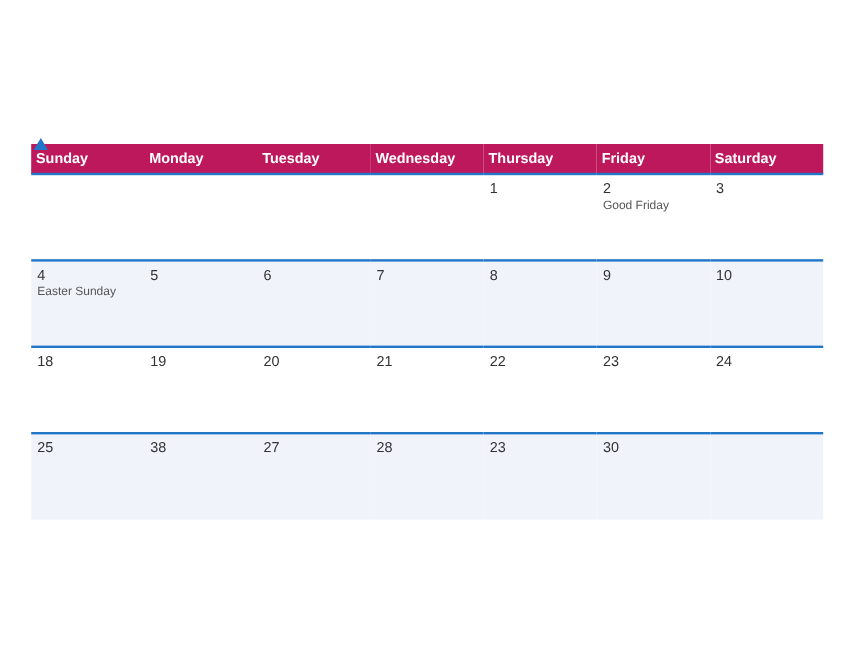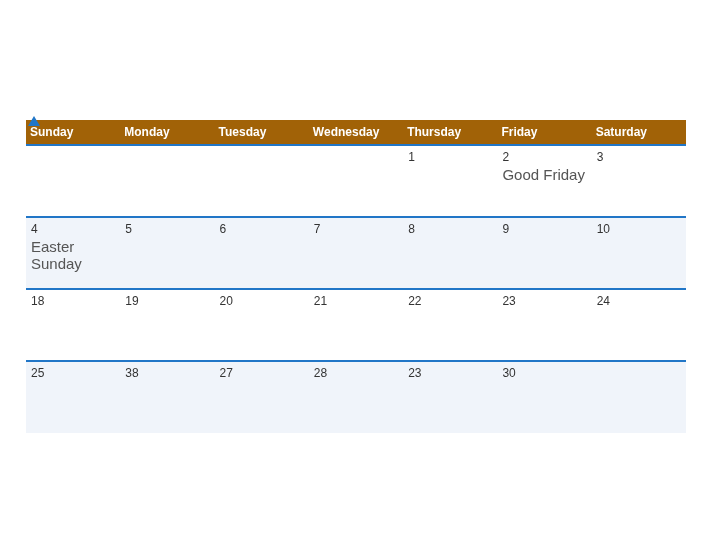--- a/index.html
+++ b/index.html
@@ -65,21 +65,21 @@
       right: 0;
       top: 0;
       font-size: 13px;
       color: #333;
     }
     .calendar-table {
       width: 100%;
       border-collapse: collapse;
     }
     .calendar-table thead tr th {
-      background-color: #a16207;
+      background-color: #be185d;
       color: #fff;
       font-size: 12px;
       font-weight: bold;
       padding: 5px 4px;
       text-align: left;
       border: none;
     }
     .calendar-table tbody tr {
       border-top: 2px solid #2176c7;
     }
@@ -95,21 +95,21 @@
     .calendar-table tbody tr:nth-child(even) td {
       background: #f0f4fa;
     }
     .day-number {
       font-size: 12px;
       font-weight: normal;
       color: #333;
       display: block;
     }
     .event-label {
-      font-size: 15px;
+      font-size: 10px;
       color: #555;
       display: block;
       margin-top: 2px;
     }
   </style>
 </head>
 <body>
 
 <div class="calendar-wrapper">
   <div class="header">

